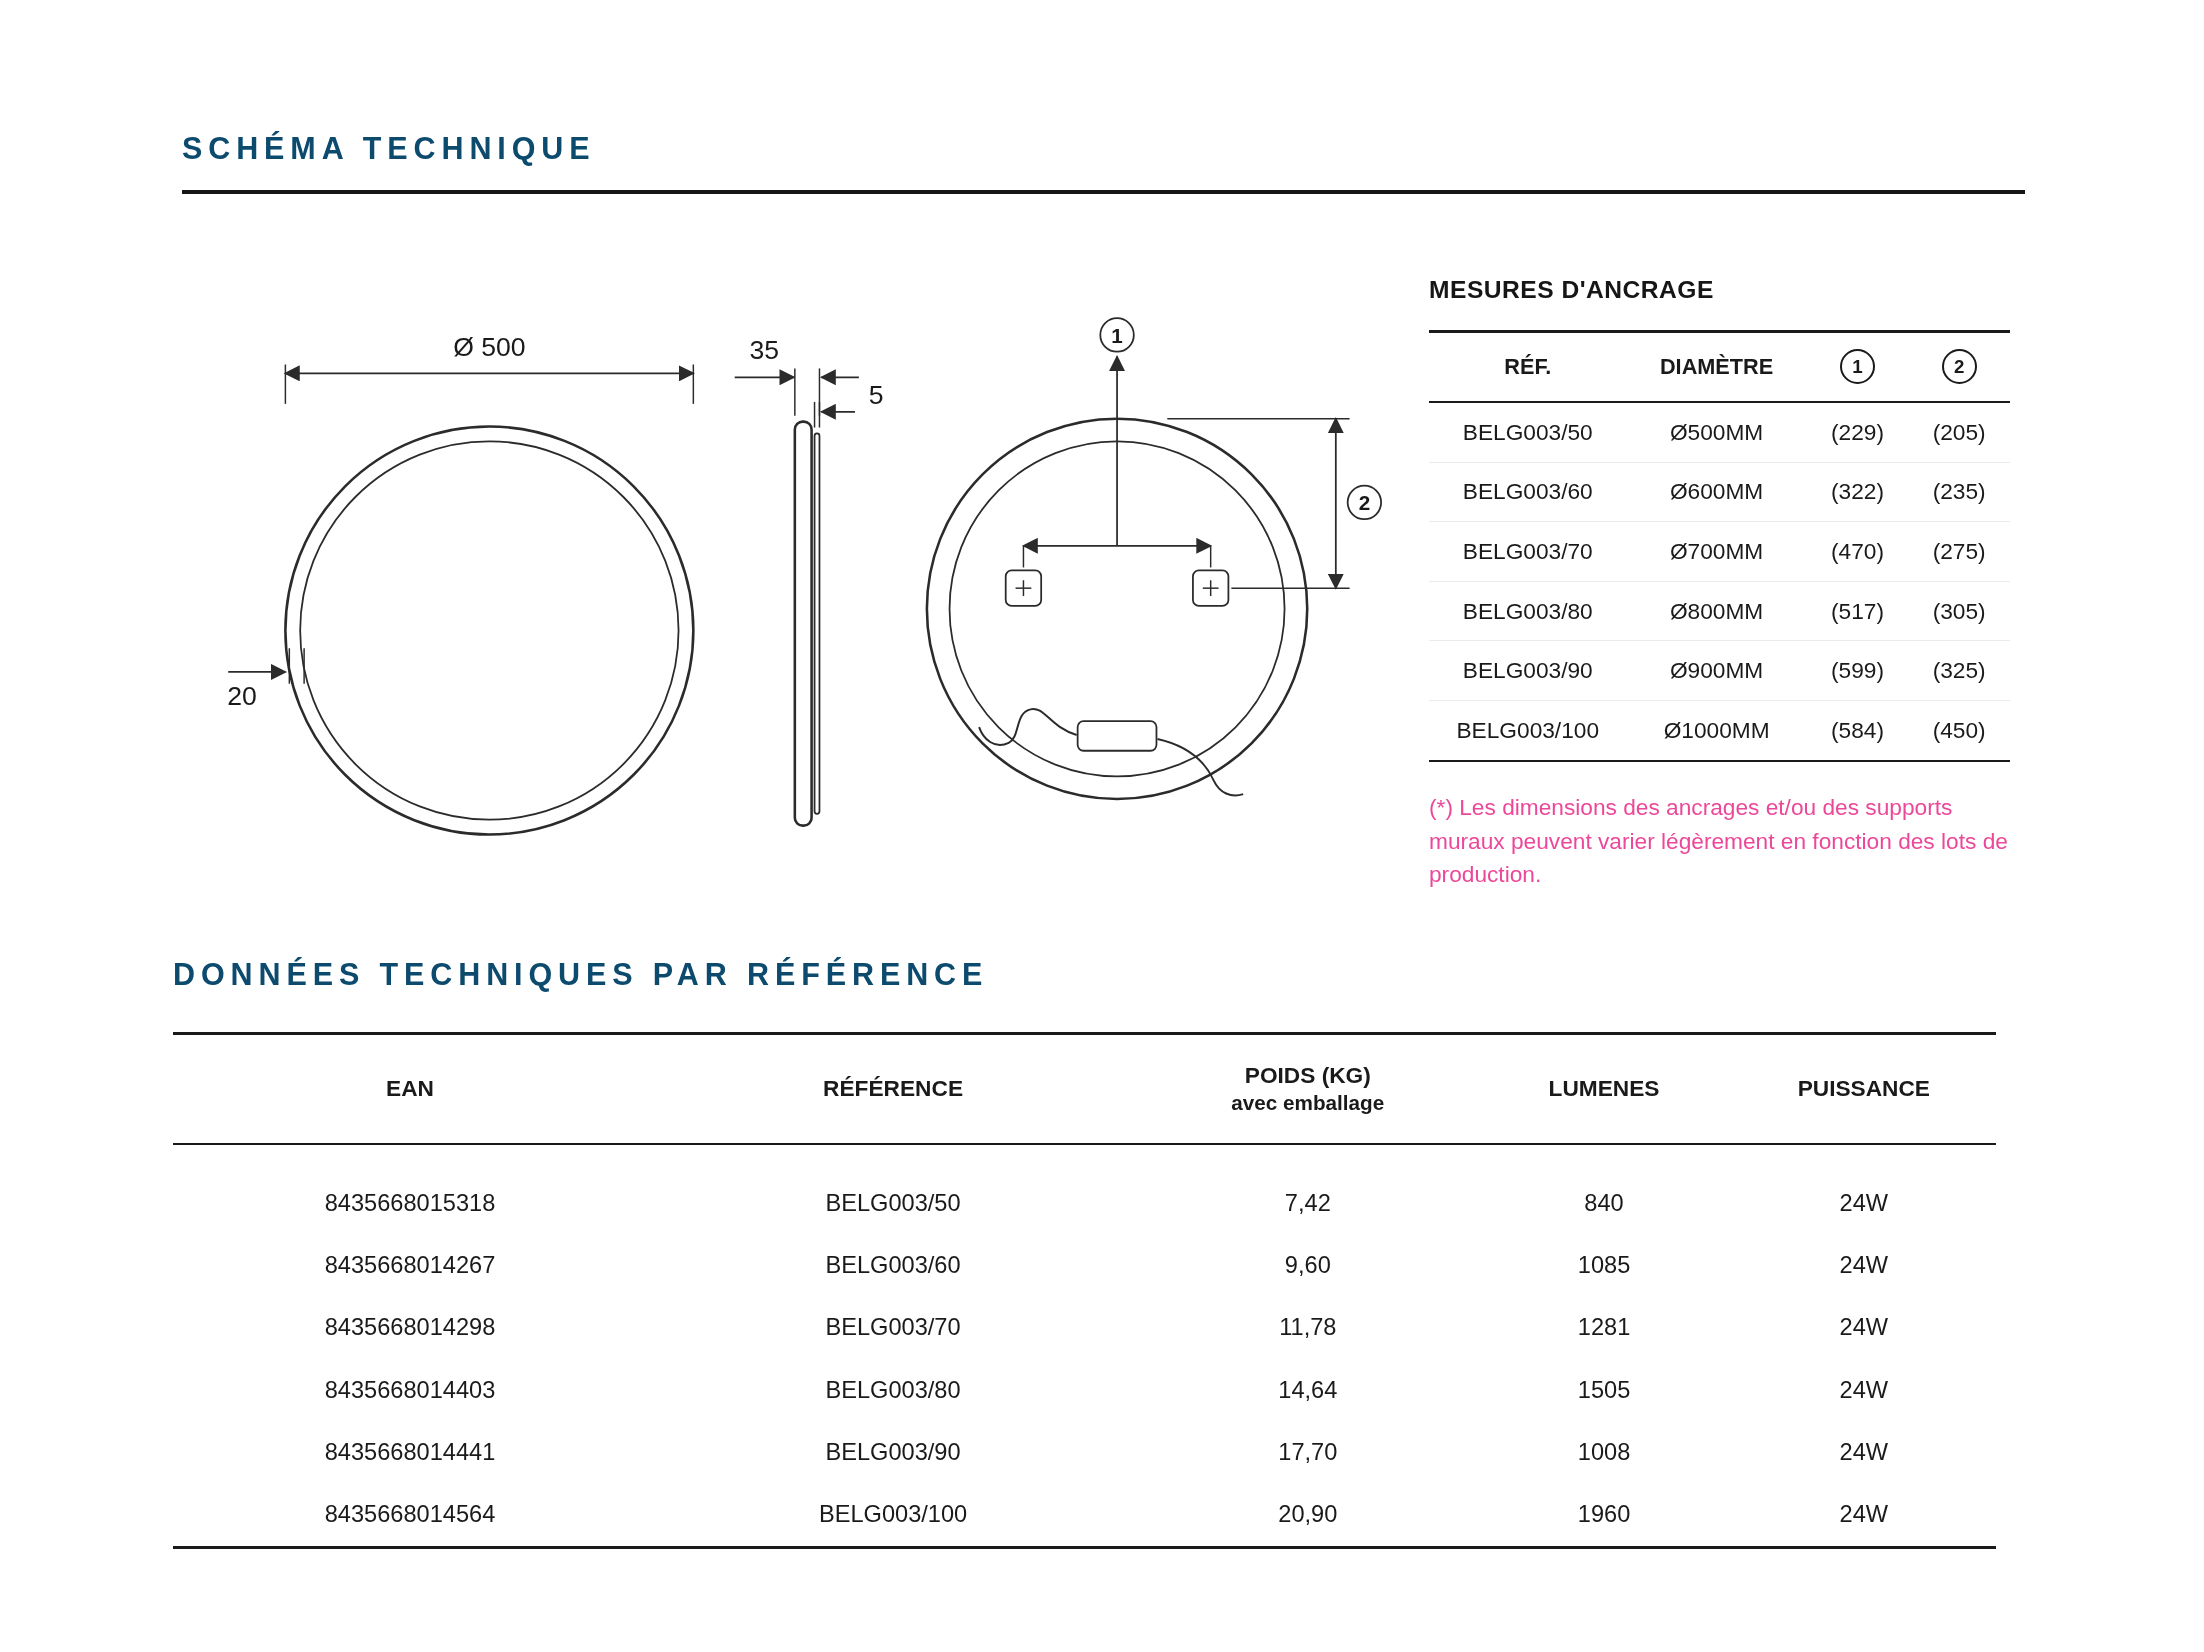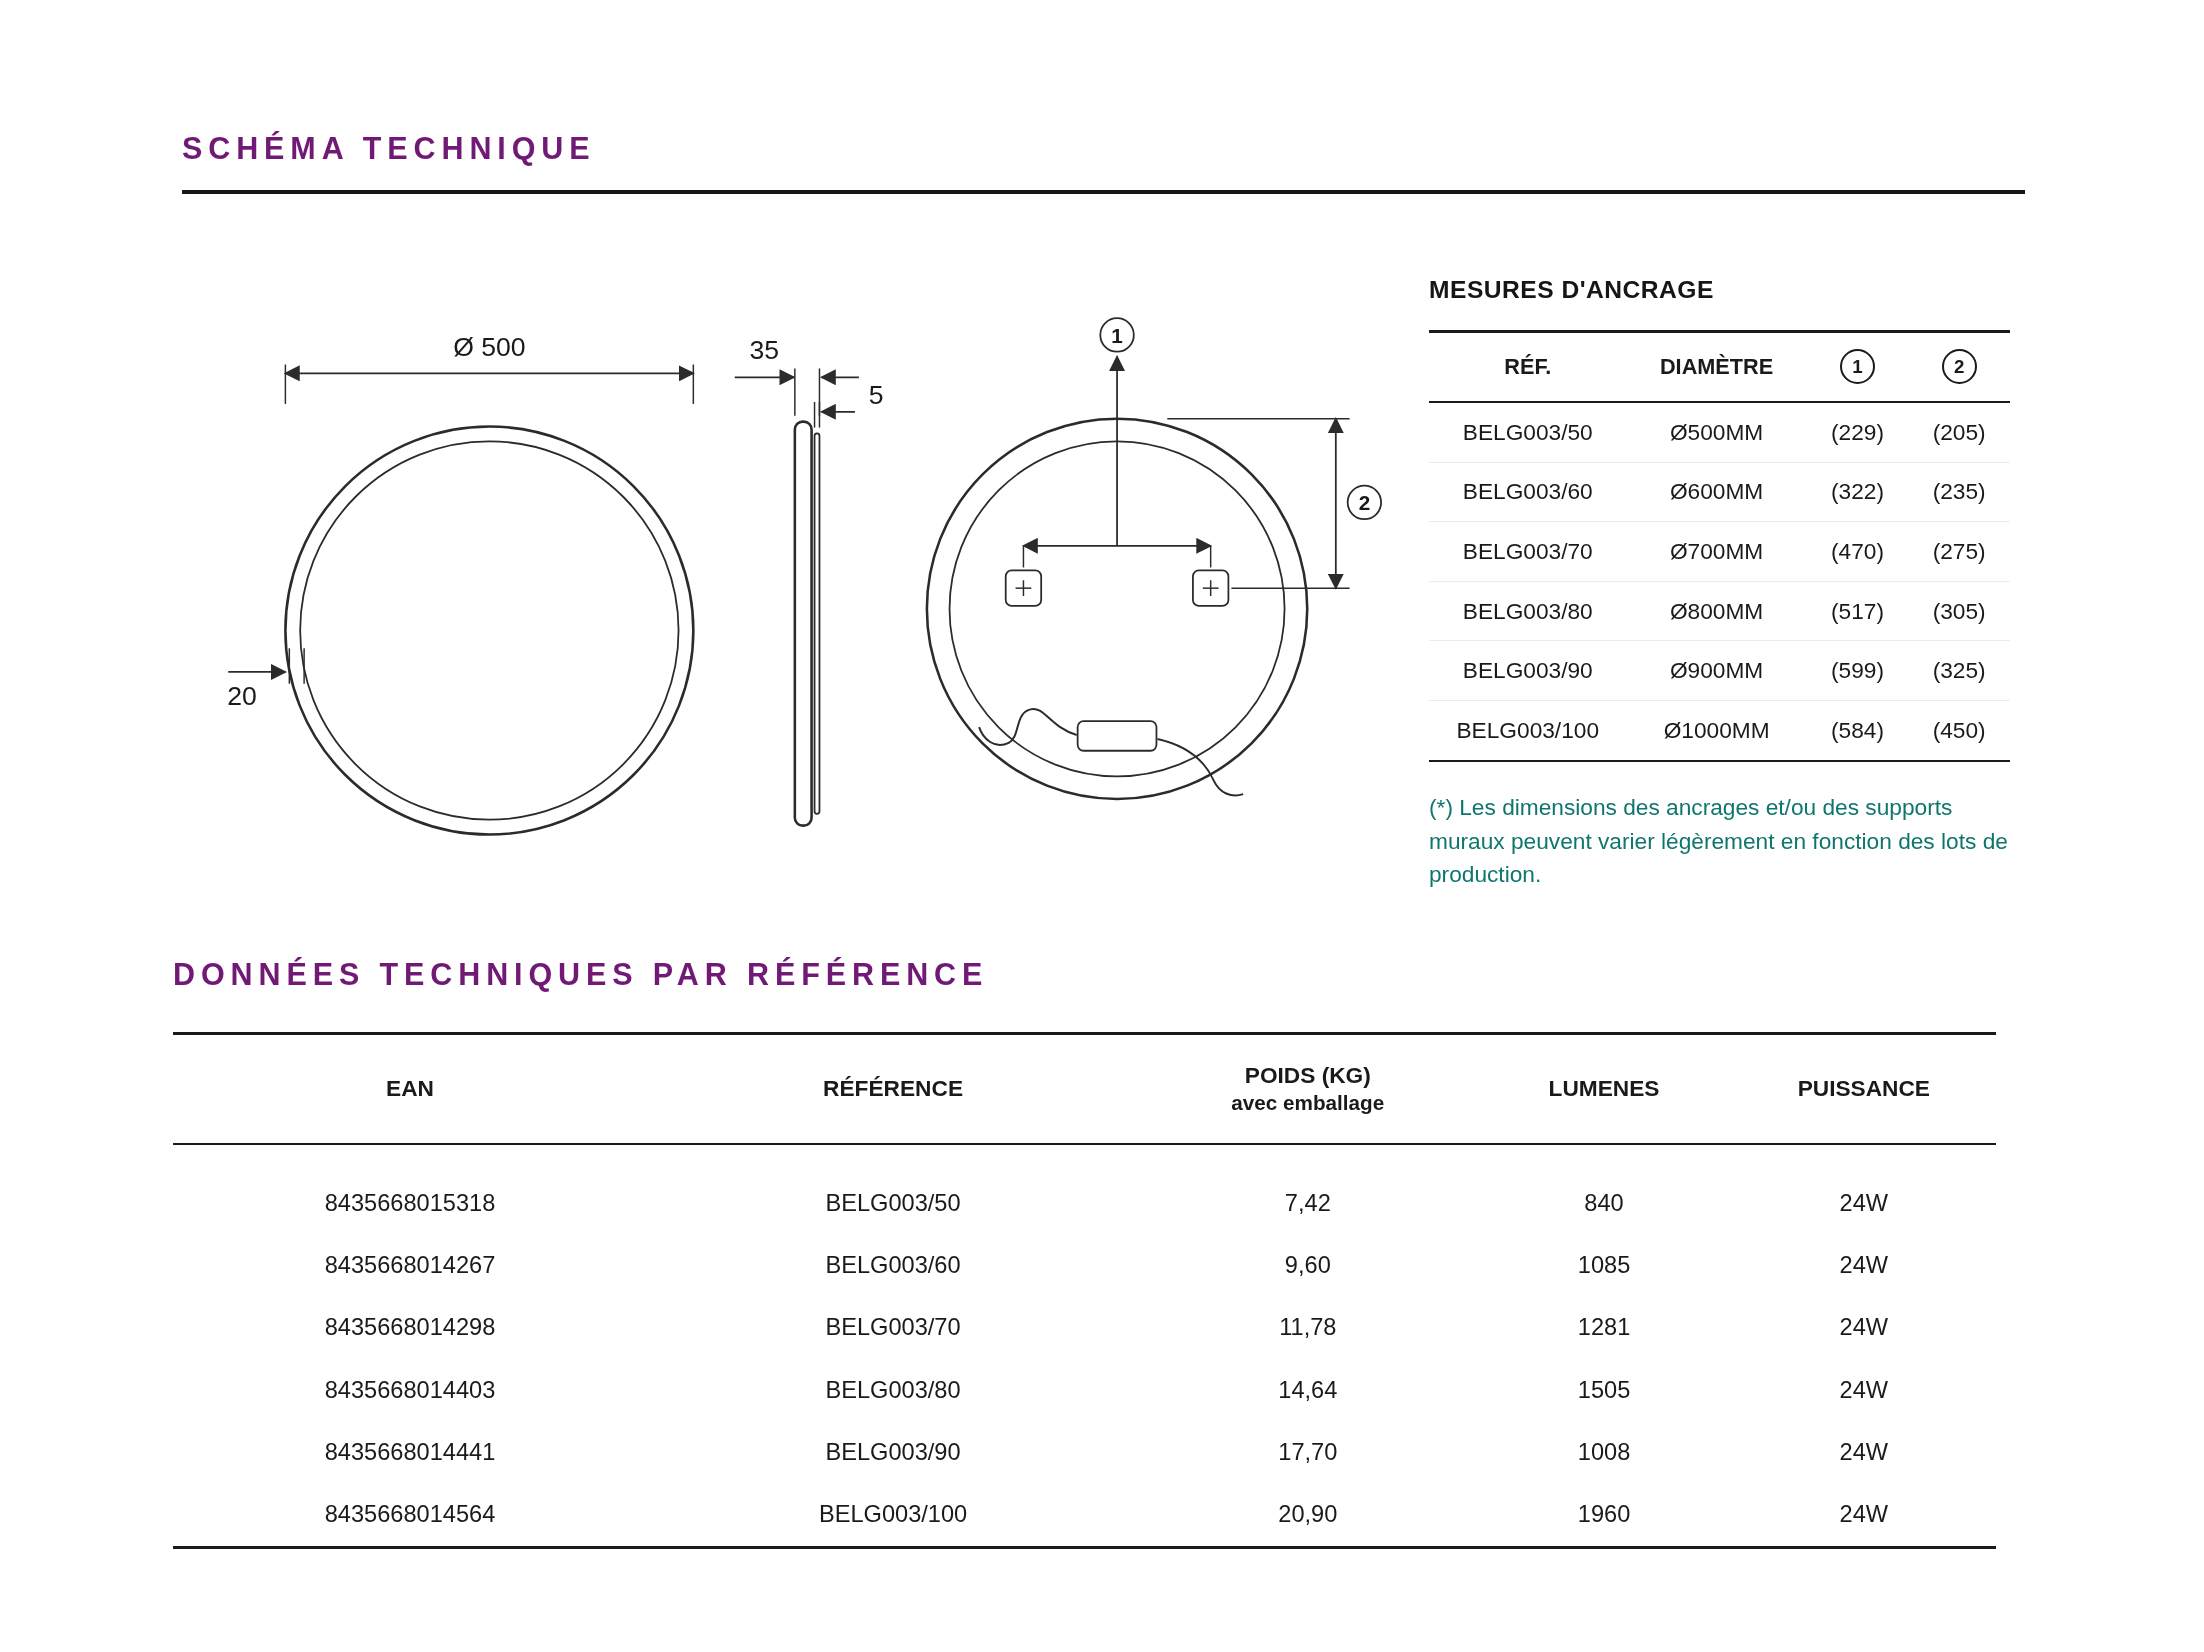--- a/index.html
+++ b/index.html
@@ -1,20 +1,20 @@
 <!DOCTYPE html>
 <html><head>
 <meta charset="utf-8">
 <style>
   * { margin:0; padding:0; box-sizing:border-box; }
   html,body { background:#ffffff; }
   body { font-family:"Liberation Sans", sans-serif; color:#1a1a1a; }
   .page { position:relative; width:2205px; height:1653px; background:#ffffff; overflow:hidden; }
 
-  .sec-title { position:absolute; font-weight:700; font-size:30.5px; letter-spacing:5.9px; color:#701a75; white-space:nowrap; }
+  .sec-title { position:absolute; font-weight:700; font-size:30.5px; letter-spacing:5.9px; color:#0c4a6e; white-space:nowrap; }
   #title1 { left:182px; top:131px; }
   #title2 { left:173px; top:957px;text-align:right; }
   .rule-top { position:absolute; left:182px; top:190px; width:1843px; height:3.9px; background:#161616; }
 
   
   .drawing { position:absolute; left:177px; top:254px; }
   .shape  { fill:none; stroke:#2b2b2b; stroke-width:2.6px; }
   .shape2 { fill:none; stroke:#2b2b2b; stroke-width:1.8px; }
   .dim    { stroke:#2b2b2b; stroke-width:1.8px; fill:none; }
   .thin   { stroke:#2b2b2b; stroke-width:1.5px; fill:none; }
@@ -23,21 +23,21 @@
   .callouttext { font-family:"Liberation Sans", sans-serif; font-size:21px; font-weight:600; fill:#1a1a1a; }
 
   
   .anchor-panel { position:absolute; left:1429px; top:276px; width:581px; }
   .anchor-title { font-size:24.6px; font-weight:700; letter-spacing:0.5px; margin-bottom:25.6px; color:#161616; }
   .anchor-table { width:100%; border-collapse:collapse; border-top:3px solid #1a1a1a; }
   .anchor-table th { font-size:21.7px; font-weight:700; padding:16.7px 3.9px; border-bottom:2px solid #1a1a1a; text-align:center; vertical-align:middle; }
   .anchor-table td { font-size:22.7px; padding:15.8px 3.9px; text-align:center; border-bottom:1px solid #ebebeb; }
   .anchor-table tbody tr:last-child td { border-bottom:2px solid #1a1a1a; }
   .badge { display:inline-flex; align-items:center; justify-content:center; width:35px; height:35px; border:2px solid #1a1a1a; border-radius:50%; font-size:18.7px; font-weight:700; }
-  .anchor-note { margin-top:29.6px; font-size:22.7px; line-height:1.48; color:#0f766e; }
+  .anchor-note { margin-top:29.6px; font-size:22.7px; line-height:1.48; color:#ec4899; }
 
   
   .tech-wrap { position:absolute; left:173px; top:1032px; width:1823px; }
   .tech-table { width:100%; border-collapse:collapse; border-top:3.9px solid #1a1a1a; border-bottom:3.9px solid #1a1a1a; }
   .tech-table th { font-size:22.7px; font-weight:700; padding:25.6px 7.9px; border-bottom:2px solid #1a1a1a; text-align:center; vertical-align:middle; line-height:1.3; }
   .tech-table td { font-size:23.6px; padding:17.7px 7.9px; text-align:center; }
   .tech-table tbody tr:first-child td { padding-top:45px; }
   .th-sub { display:block; font-size:20.7px; font-weight:700; }
 </style>
 </head>

